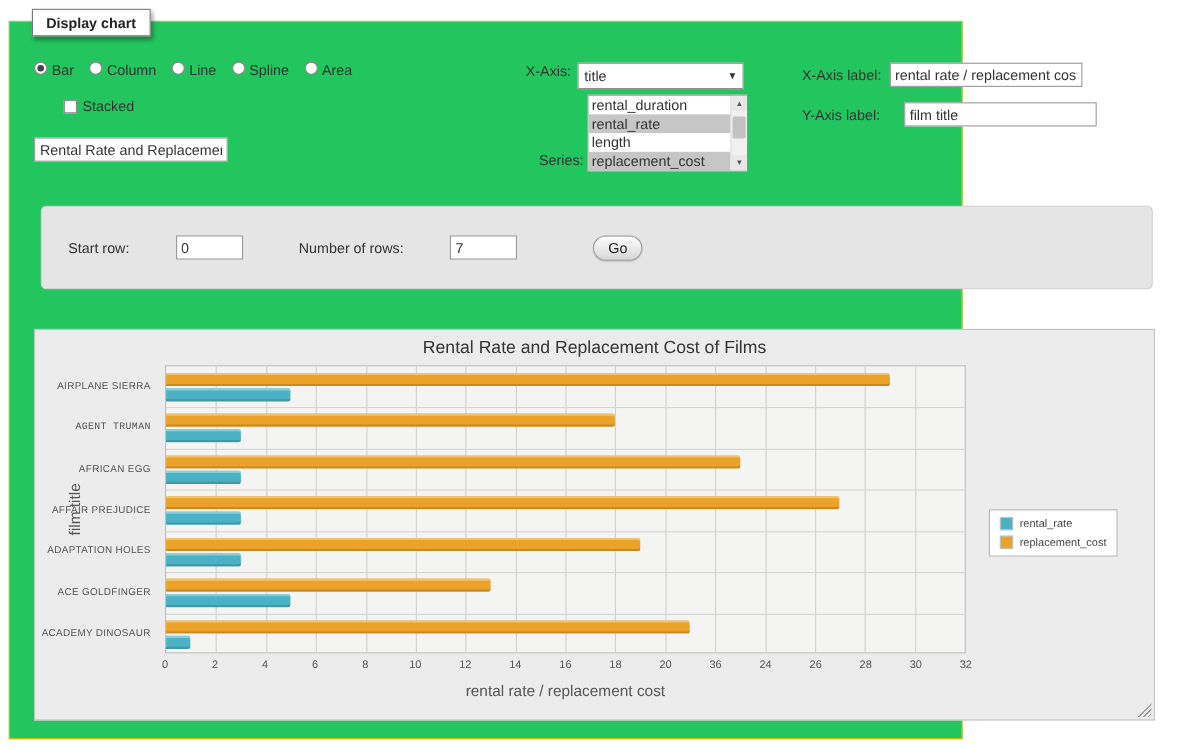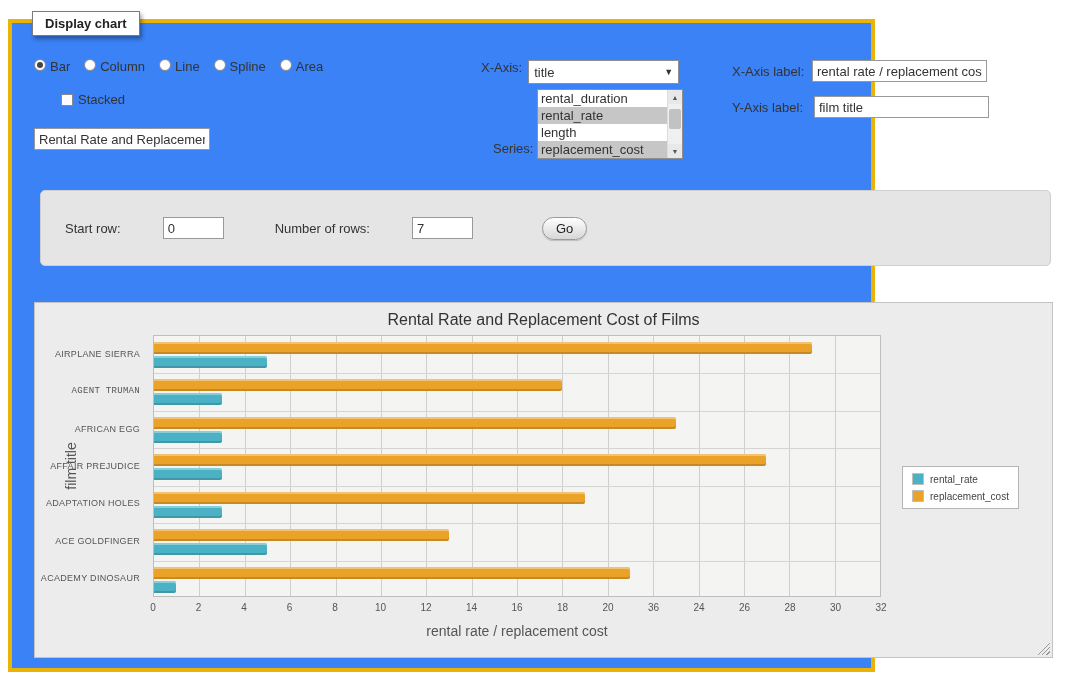--- a/index.html
+++ b/index.html
@@ -1,20 +1,20 @@
 <!DOCTYPE html>
 <html><head>
 <meta charset="utf-8">
 <style>
   * { box-sizing: border-box; margin: 0; padding: 0; }
   body { background:#fff; font-family:"Liberation Sans", sans-serif; color:#333; }
   #app { position:relative; width:1081px; height:681px; background:#fff; overflow:hidden; }
 
   .box { position:absolute; left:8px; top:19px; width:867px; height:653px;
-         border:4px solid #eab308; background:#3b82f6; }
+         border:1px solid #eab308; background:#22c55e; }
   .legend { position:absolute; left:20px; top:-12px; background:#fff; border:1px solid #7a7a7a;
             padding:4px 12px; font-size:13px; font-weight:bold; color:#222;
             box-shadow:2px 3px 4px rgba(0,0,0,.35); }
 
   .lbl { font-size:13px; color:#333; }
 
   
   .radio-row { position:absolute; left:22px; top:36px; display:flex; gap:14px; align-items:center; }
   .radio-opt { display:flex; align-items:flex-start; gap:4px; font-size:13px; cursor:default; }
   .radio { width:12px; height:12px; border:1px solid #8a8a8a; border-radius:50%; background:#fdfdfd;
@@ -43,21 +43,21 @@
   .opt.sel { background:#c6c6c6; }
   .sb { position:absolute; right:0; top:0; bottom:0; width:15px; background:#f0f0f0; border-left:1px solid #dcdcdc;
         display:flex; flex-direction:column; }
   .sb-btn { height:14px; display:flex; align-items:center; justify-content:center; font-size:7px; color:#555;
             background:#e8e8e8; }
   .sb-track { flex:1; position:relative; }
   .sb-thumb { position:absolute; left:1px; right:1px; top:5px; height:20px; background:#c2c2c2; border-radius:2px; }
 
   
   .xlabel-group { position:absolute; left:720px; top:37px; display:flex; align-items:center; gap:6px; }
-  .ylabel-group { position:absolute; left:720px; top:73px; display:flex; align-items:center; gap:8px; }
+  .ylabel-group { position:absolute; left:720px; top:73px; display:flex; align-items:center; gap:19px; }
   .xlabel-group .lbl, .ylabel-group .lbl { width:74px; }
   .axis-input { width:175px; }
 
   
   .form-box { position:absolute; left:28px; top:167px; width:1011px; height:76px; background:#e5e5e5;
               border:1px solid #cfcfcf; border-radius:5px; display:flex; align-items:center; padding-left:24px;gap:36px; }
   .form-box .lbl { margin-right:6px; }
   .small-input { width:61px; margin-right:15px; }
   .go-btn { margin-left:18px; padding:3px 13px; font-size:13px; color:#222; border:1px solid #9a9a9a;
             border-radius:12px; background:linear-gradient(#fefefe,#d7d7d7); box-shadow:0 1px 1px rgba(0,0,0,.18);

